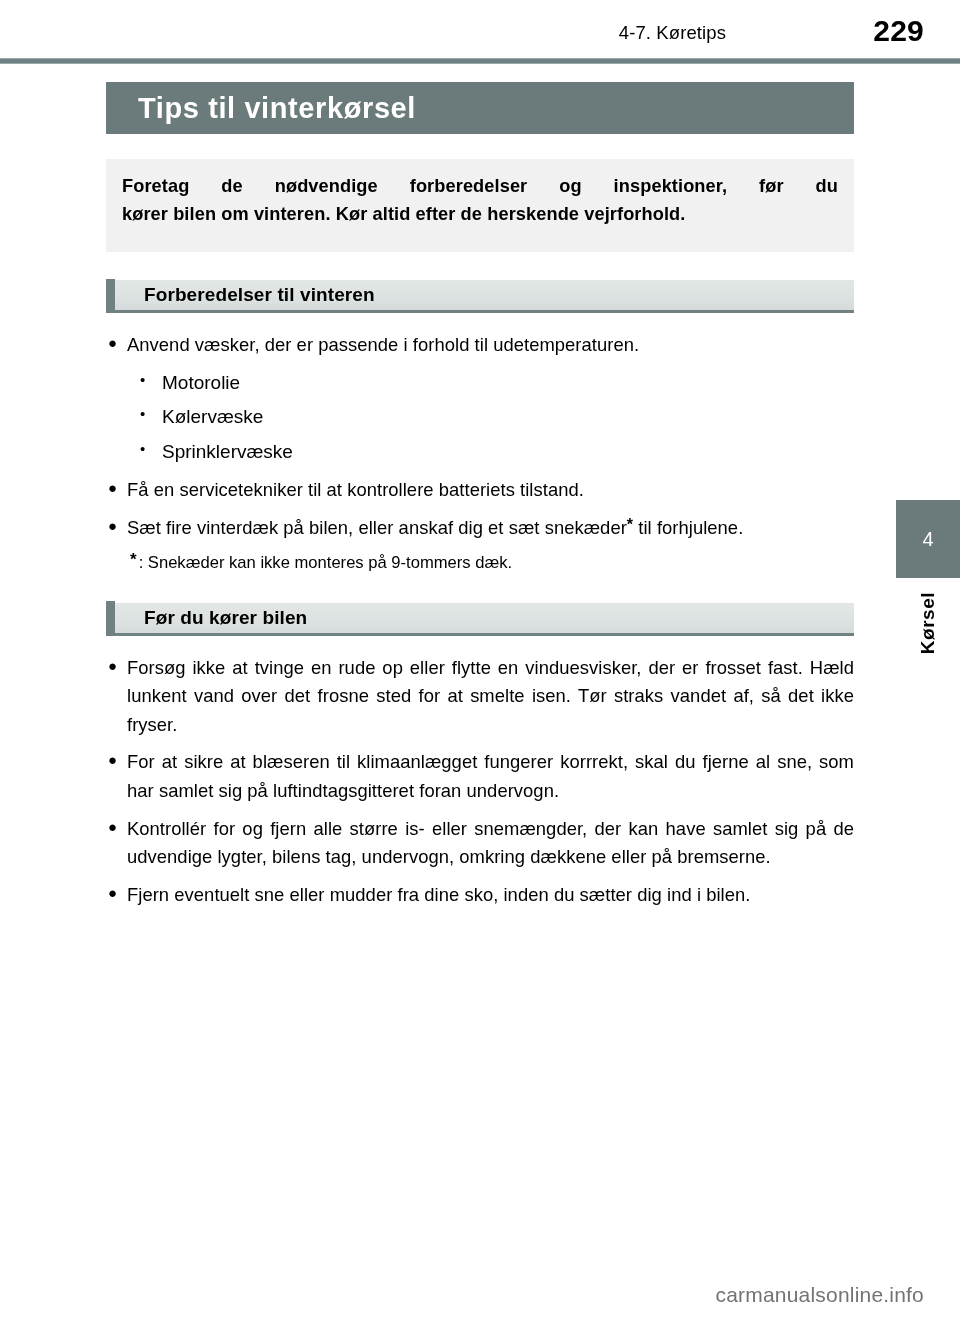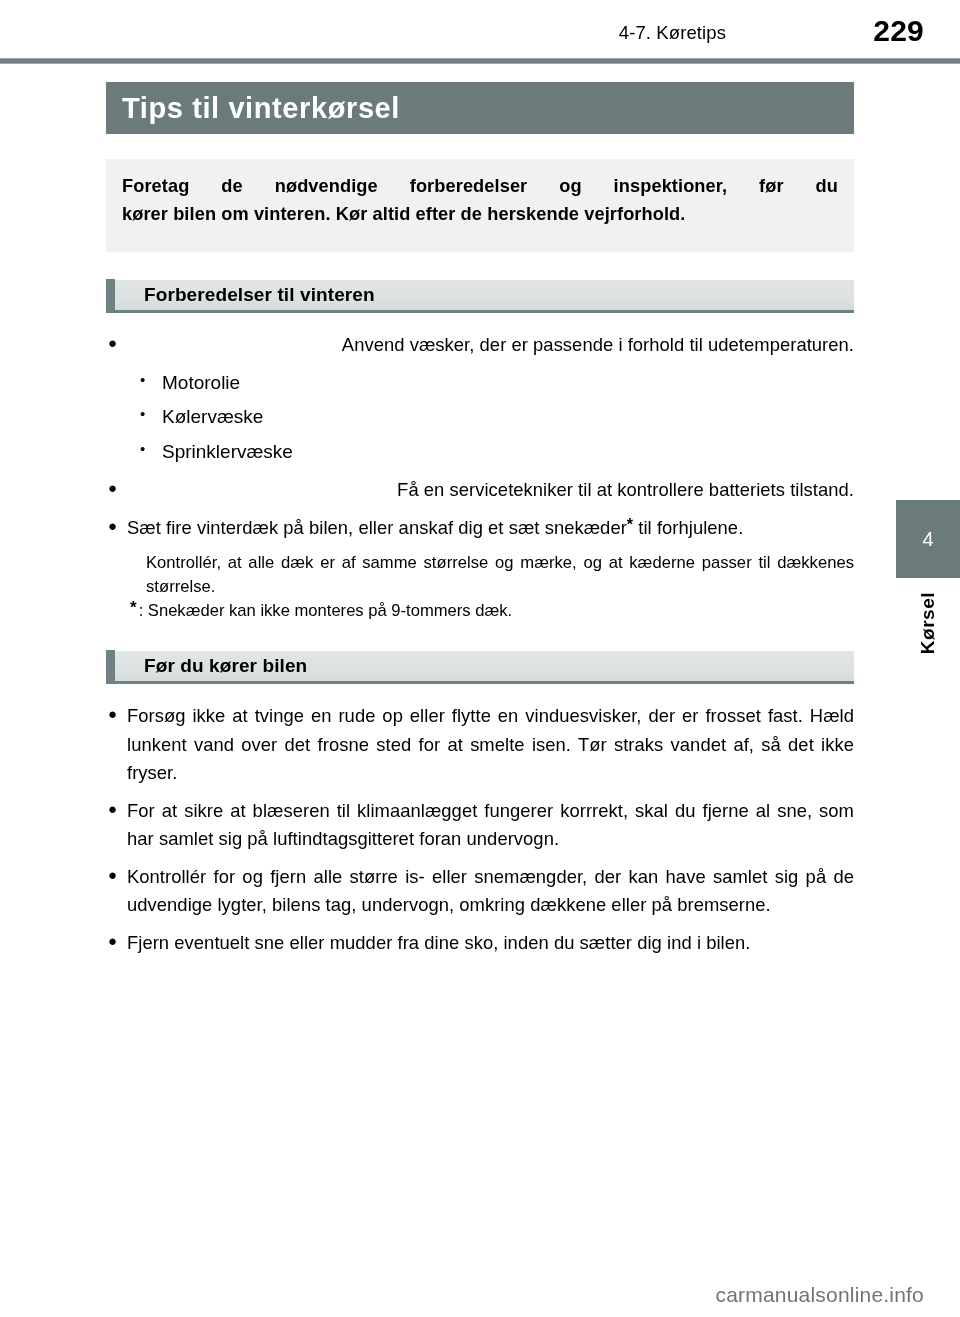--- a/index.html
+++ b/index.html
@@ -59,21 +59,21 @@
     top: 82px;
     width: 748px;
   }
 
   
   .title-banner {
     background: #6b7b7b;
     height: 52px;
     display: flex;
     align-items: center;
-    padding-left: 16px;
+    padding-left: 32px;
     box-sizing: border-box;
   }
   .title-banner .title-text {
     color: #ffffff;
     font-size: 29px;
     font-weight: bold;
     letter-spacing: 0.6px;
   }
 
   
@@ -141,21 +141,20 @@
     line-height: 1.55;
     width: 21px;
     padding-left: 2px;
     box-sizing: border-box;
   }
   .bullet-row .btext {
     flex: 1 1 auto;
     font-size: 18.4px;
     line-height: 1.55;
     letter-spacing: 0.05px;
-    text-align: right;
   }
   .bullet-row .btext.justify {
     text-align: justify;
     text-align-last: left;
   }
   .btext sup {
     font-size: 16px;
     font-weight: bold;
     line-height: 0;
     vertical-align: 4px;
@@ -297,21 +296,20 @@
     <div class="bullet-row">
       <div class="dot">●</div>
       <div class="btext">Få en servicetekniker til at kontrollere batteriets tilstand.</div>
     </div>
 
     <div class="bullet-row">
       <div class="dot">●</div>
       <div class="btext justify"><span>Sæt fire vinterdæk på bilen, eller anskaf dig et sæt snekæder</span><sup>*</sup><span> til forhjulene.</span></div>
     </div>
 
-    <div class="note">Kontrollér, at alle dæk er af samme størrelse og mærke, og at kæderne passer til dækkenes størrelse.</div>
 
     <div class="footnote">
       <span class="fmark">*</span>
       <span>: Snekæder kan ikke monteres på 9-tommers dæk.</span>
     </div>
 
   </div>
 
   <div class="section-head">
     <div class="accent"></div>

